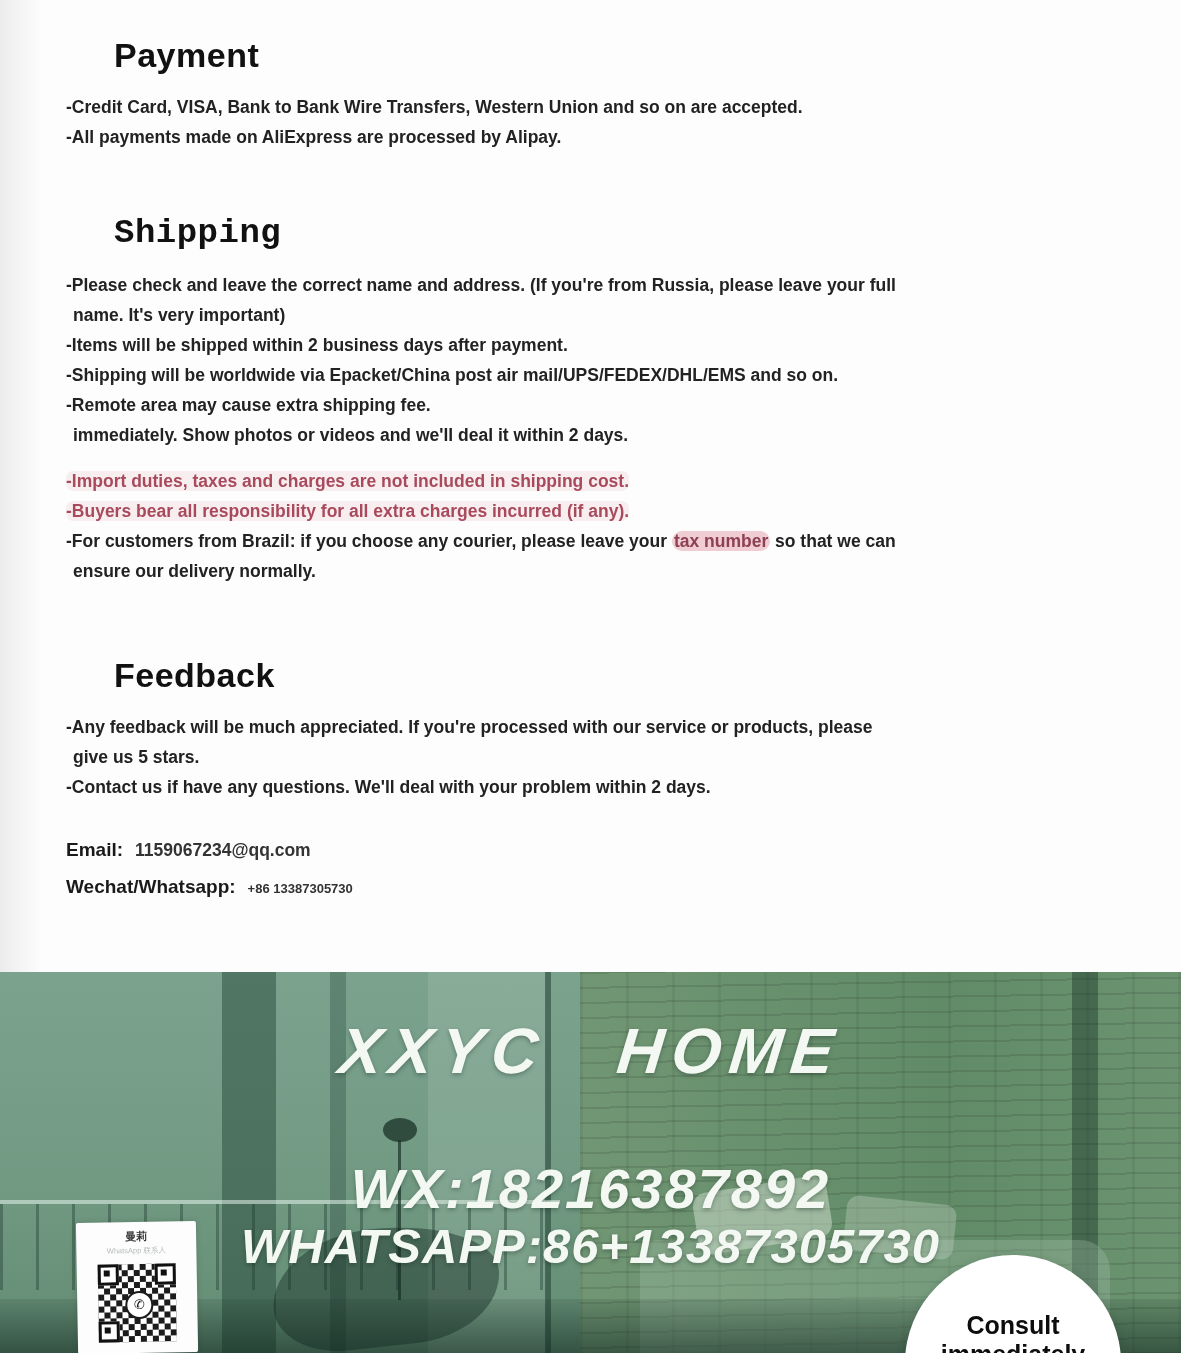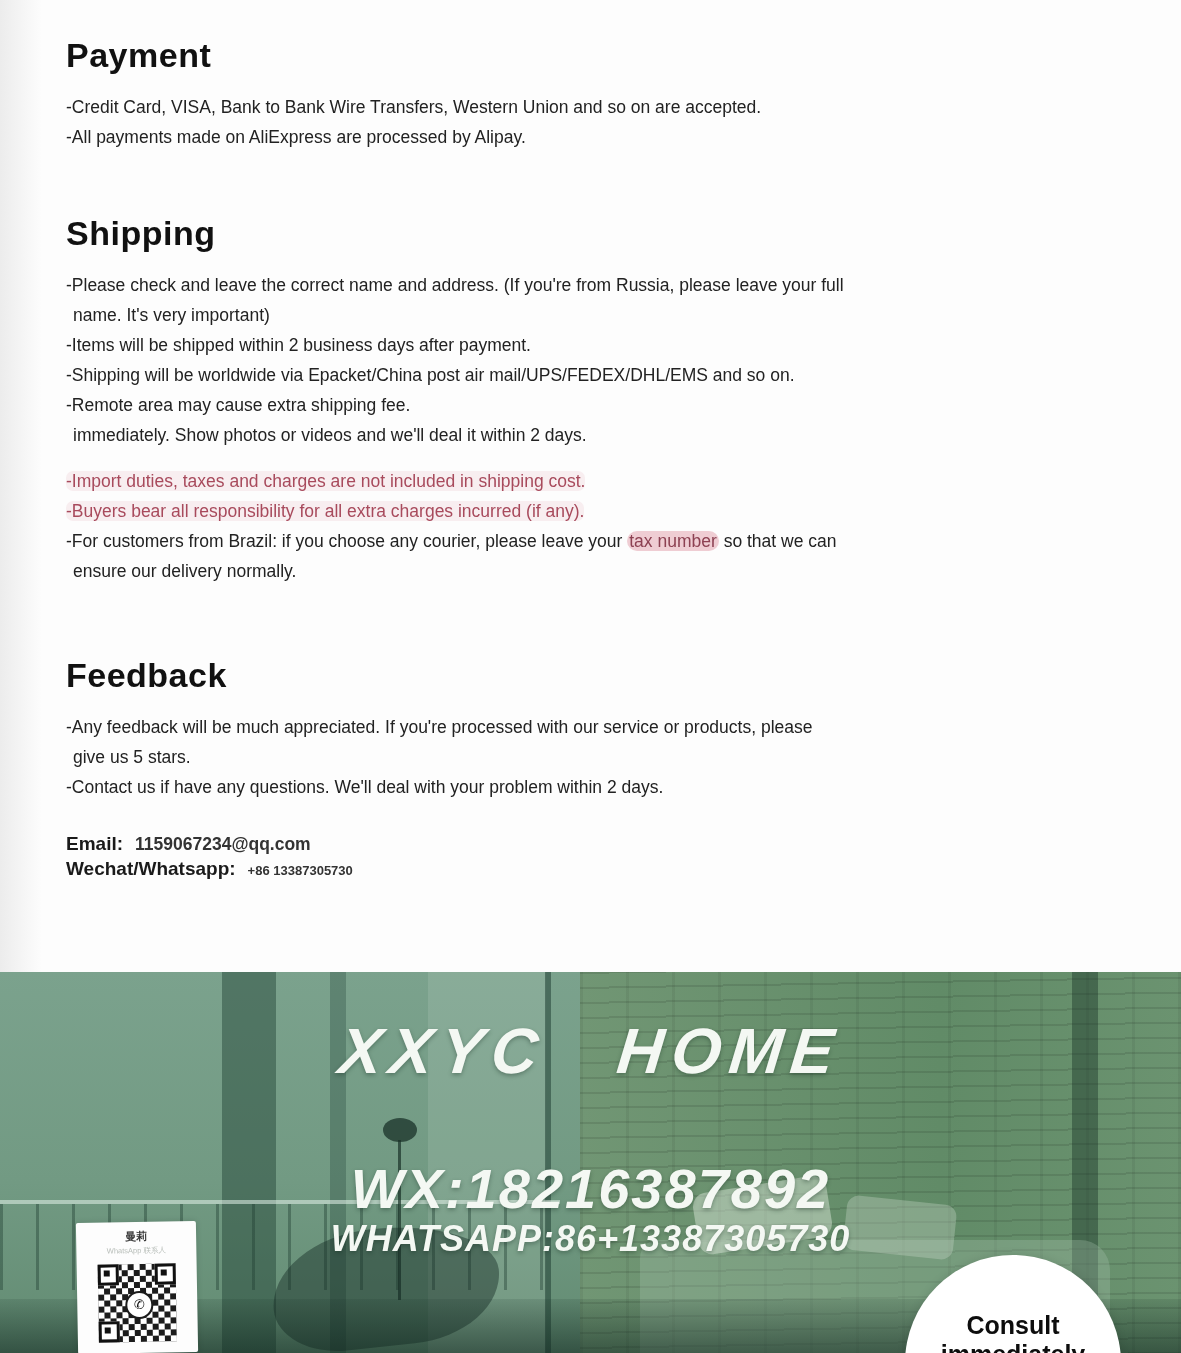--- a/index.html
+++ b/index.html
@@ -18,49 +18,50 @@
     background:linear-gradient(90deg,#ececec 0,#fdfdfd 42px,#fdfdfd 100%);
     color:#1f1f1f;
     overflow:hidden;
   }
   .sec-title{
     font-size:34px;
     font-weight:bold;
     color:#111;
     letter-spacing:.5px;
     line-height:42px;
+    margin-left:48px;
   }
   .sec-lines{margin-top:16px;}
   .pline{
     font-size:17.5px;
-    font-weight:400;
+    font-weight:700;
     line-height:30px;
     white-space:nowrap;
     color:#222;
   }
   .cont{padding-left:7px;}
   .red{
     color:#a84a5c;
   }
   .red .wash{
     background:rgba(225,160,172,.16);
     border-radius:7px;
   }
   .hl{
     background:rgba(221,146,160,.45);
     color:#8d4152;
     border-radius:10px;
     padding:0 2px;
   }
   .mt-pay{margin-top:0;}
-  .mt-ship{margin-top:60px;}
+  .mt-ship{margin-top:60px;font-family:Liberation Mono, monospace;}
   .mt-note{margin-top:16px;}
   .mt-fb{margin-top:68px;}
   .contact{margin-top:30px;}
-  .contact-row{line-height:24px;white-space:nowrap;}
+  .contact-row{line-height:36px;white-space:nowrap;}
   .contact-label{font-size:19px;font-weight:bold;color:#1a1a1a;}
   .contact-value{font-size:17.5px;font-weight:600;color:#333;margin-left:12px;}
   .contact-value.big{font-size:13px;}
 
   
   .banner{
     position:absolute;left:0;top:972px;
     width:1181px;height:381px;
     overflow:hidden;
     background:#749b82;
@@ -91,21 +92,21 @@
     border-radius:14px;transform:rotate(-9deg);}
   .pillow-2{left:845px;top:228px;width:110px;height:55px;background:rgba(200,215,200,.35);
     border-radius:12px;transform:rotate(6deg);}
   .floor-shade{left:0;right:0;bottom:0;height:54px;
     background:linear-gradient(to bottom,rgba(18,42,34,.12),rgba(14,36,29,.55));}
 
   .banner-text{left:0;right:0;text-align:center;color:#f4f8f3;
     text-shadow:0 2px 4px rgba(18,40,30,.35);font-style:italic;font-weight:bold;}
   .brand{top:42px;font-size:64px;letter-spacing:8px;word-spacing:46px;transform:skewX(-6deg);}
   .wx-line{top:184px;font-size:56px;letter-spacing:2px;}
-  .wa-line{top:246px;font-size:36px;letter-spacing:1px;}
+  .wa-line{top:246px;font-size:49px;letter-spacing:1px;}
 
   
   .qr-card{left:77px;top:250px;width:120px;height:131px;background:#fdfdfd;
     border-radius:2px;transform:rotate(-1deg);text-align:center;
     box-shadow:0 0 6px rgba(0,0,0,.15);}
   .qr-card *{position:static;}
   .qr-title{display:block;margin-top:7px;font-size:11px;font-weight:bold;color:#3a3a3a;}
   .qr-sub{display:block;margin-top:2px;font-size:7.5px;color:#b7bdb8;}
   .qr-box{position:relative;width:78px;height:78px;margin:8px auto 0;
     background:repeating-conic-gradient(#1c1c1c 0% 25%,#ffffff 0% 50%) 0 0/12px 12px;}

